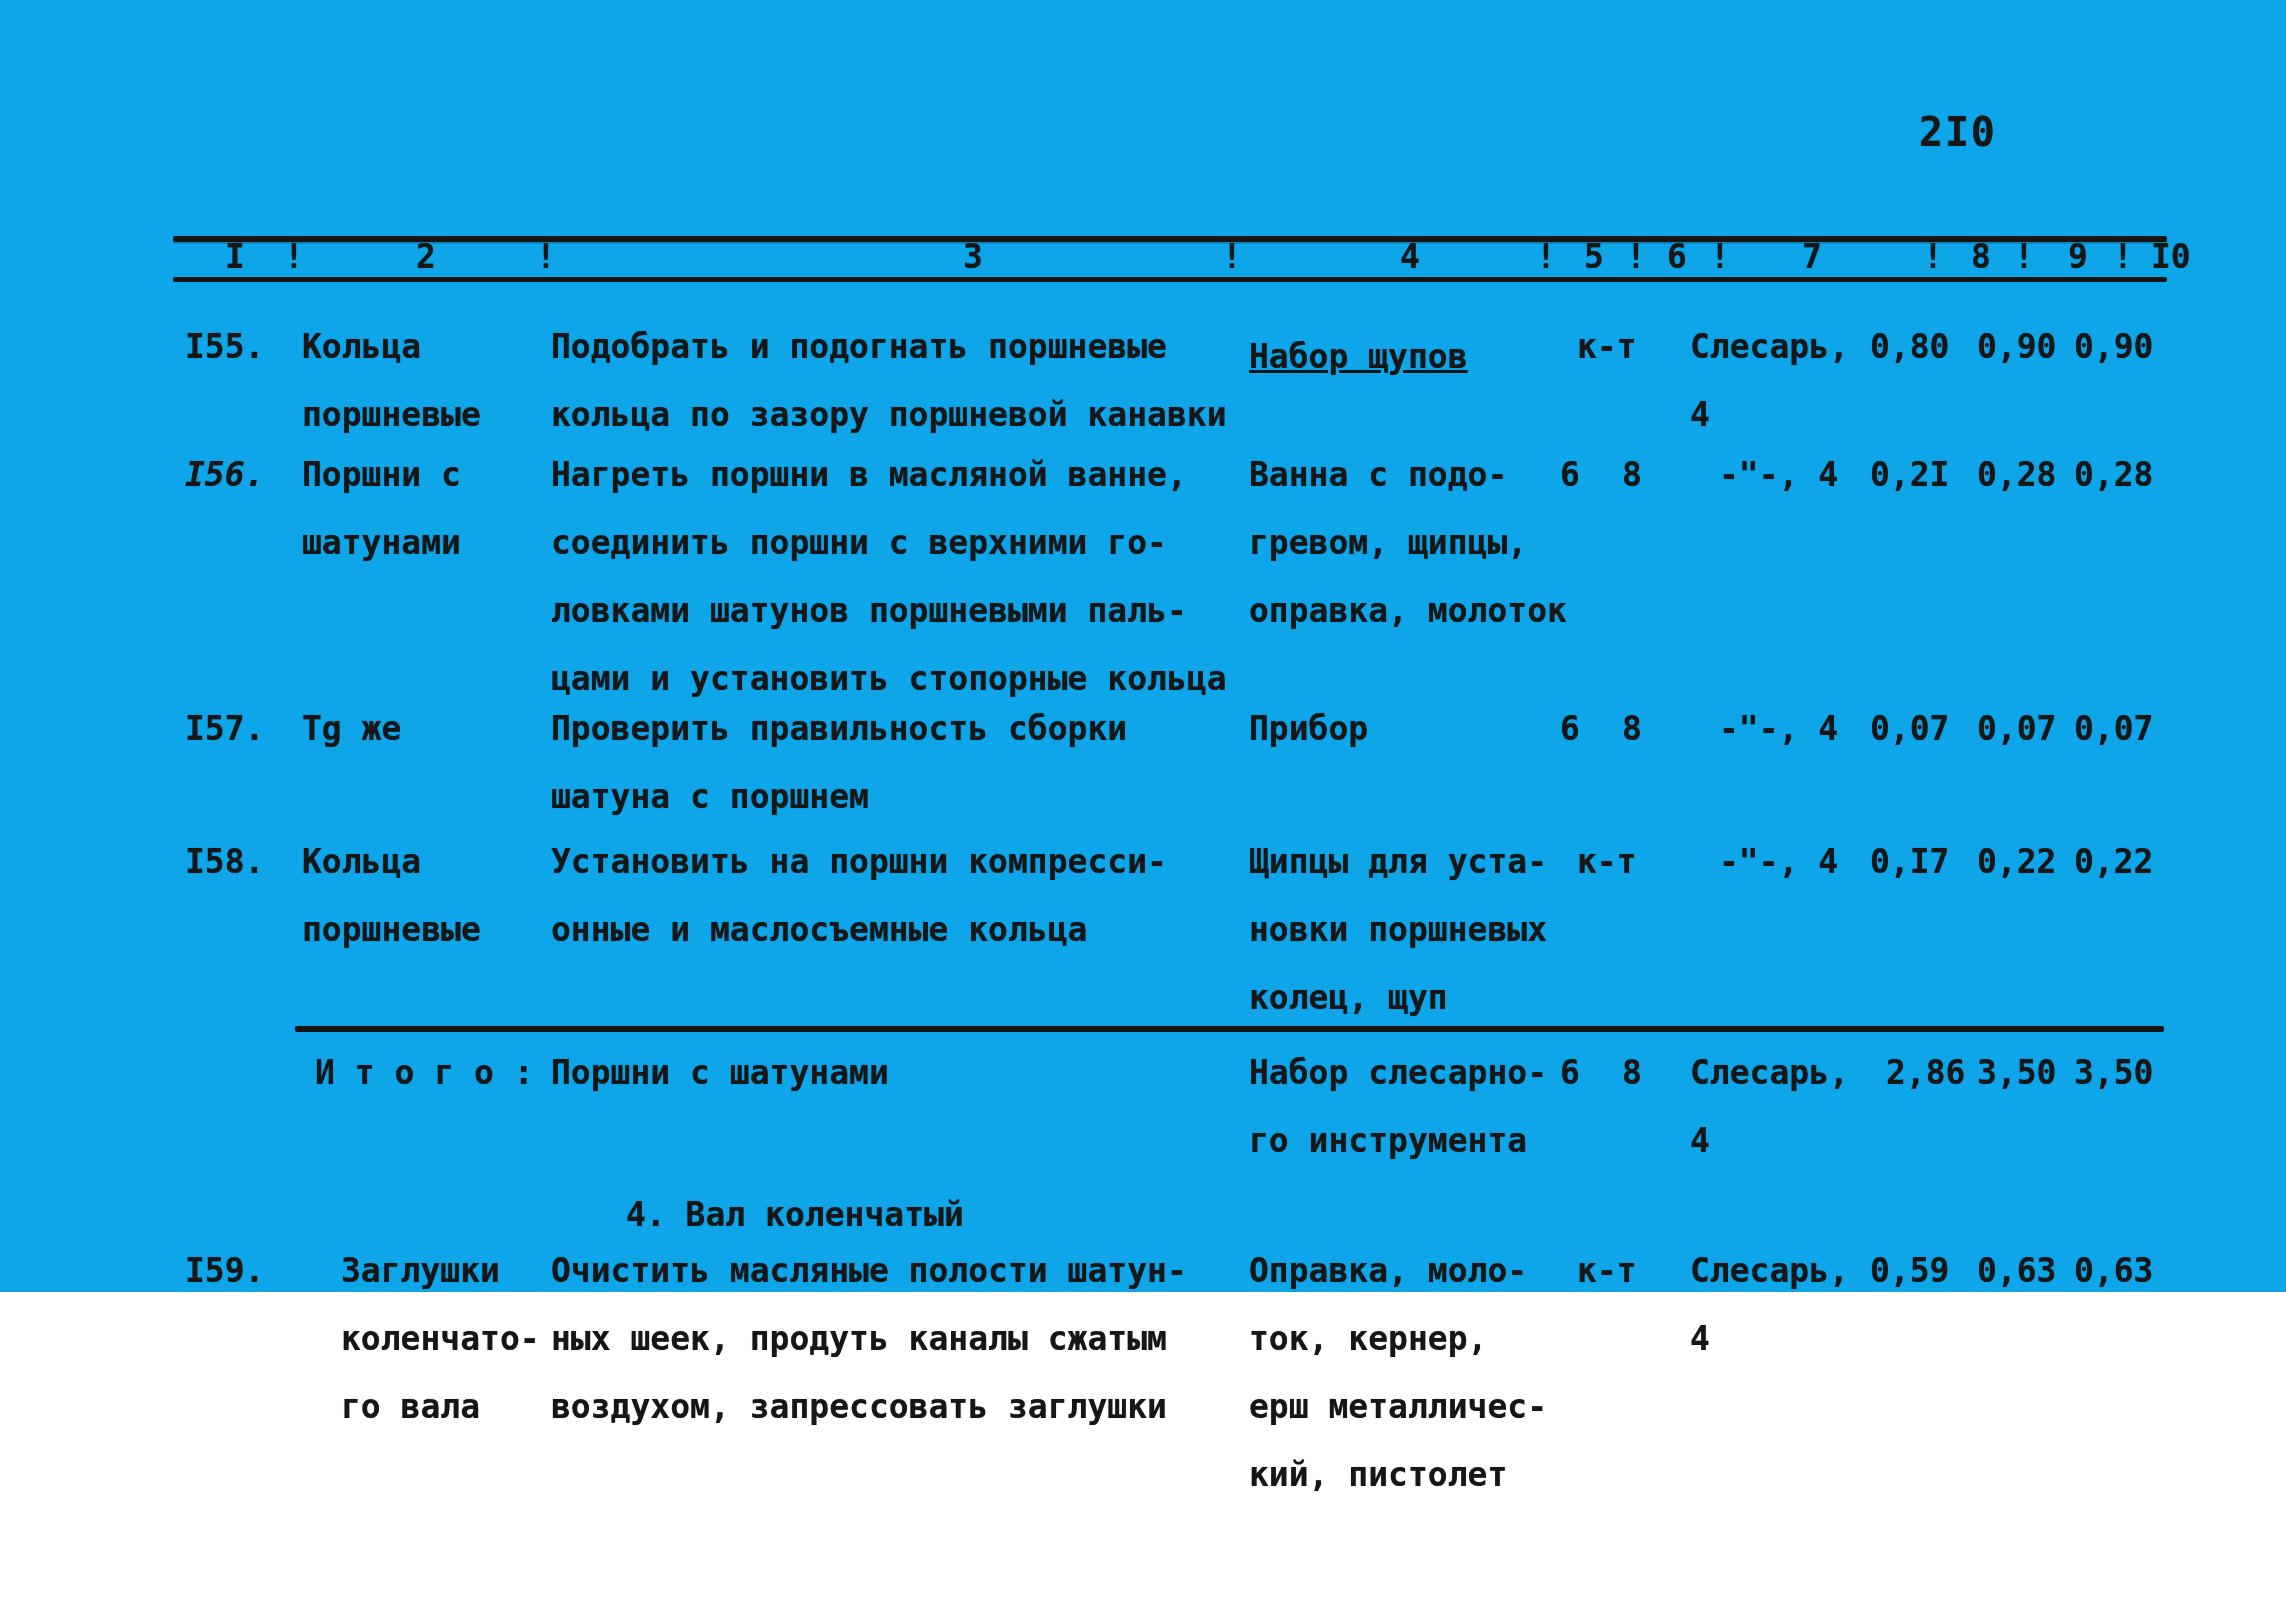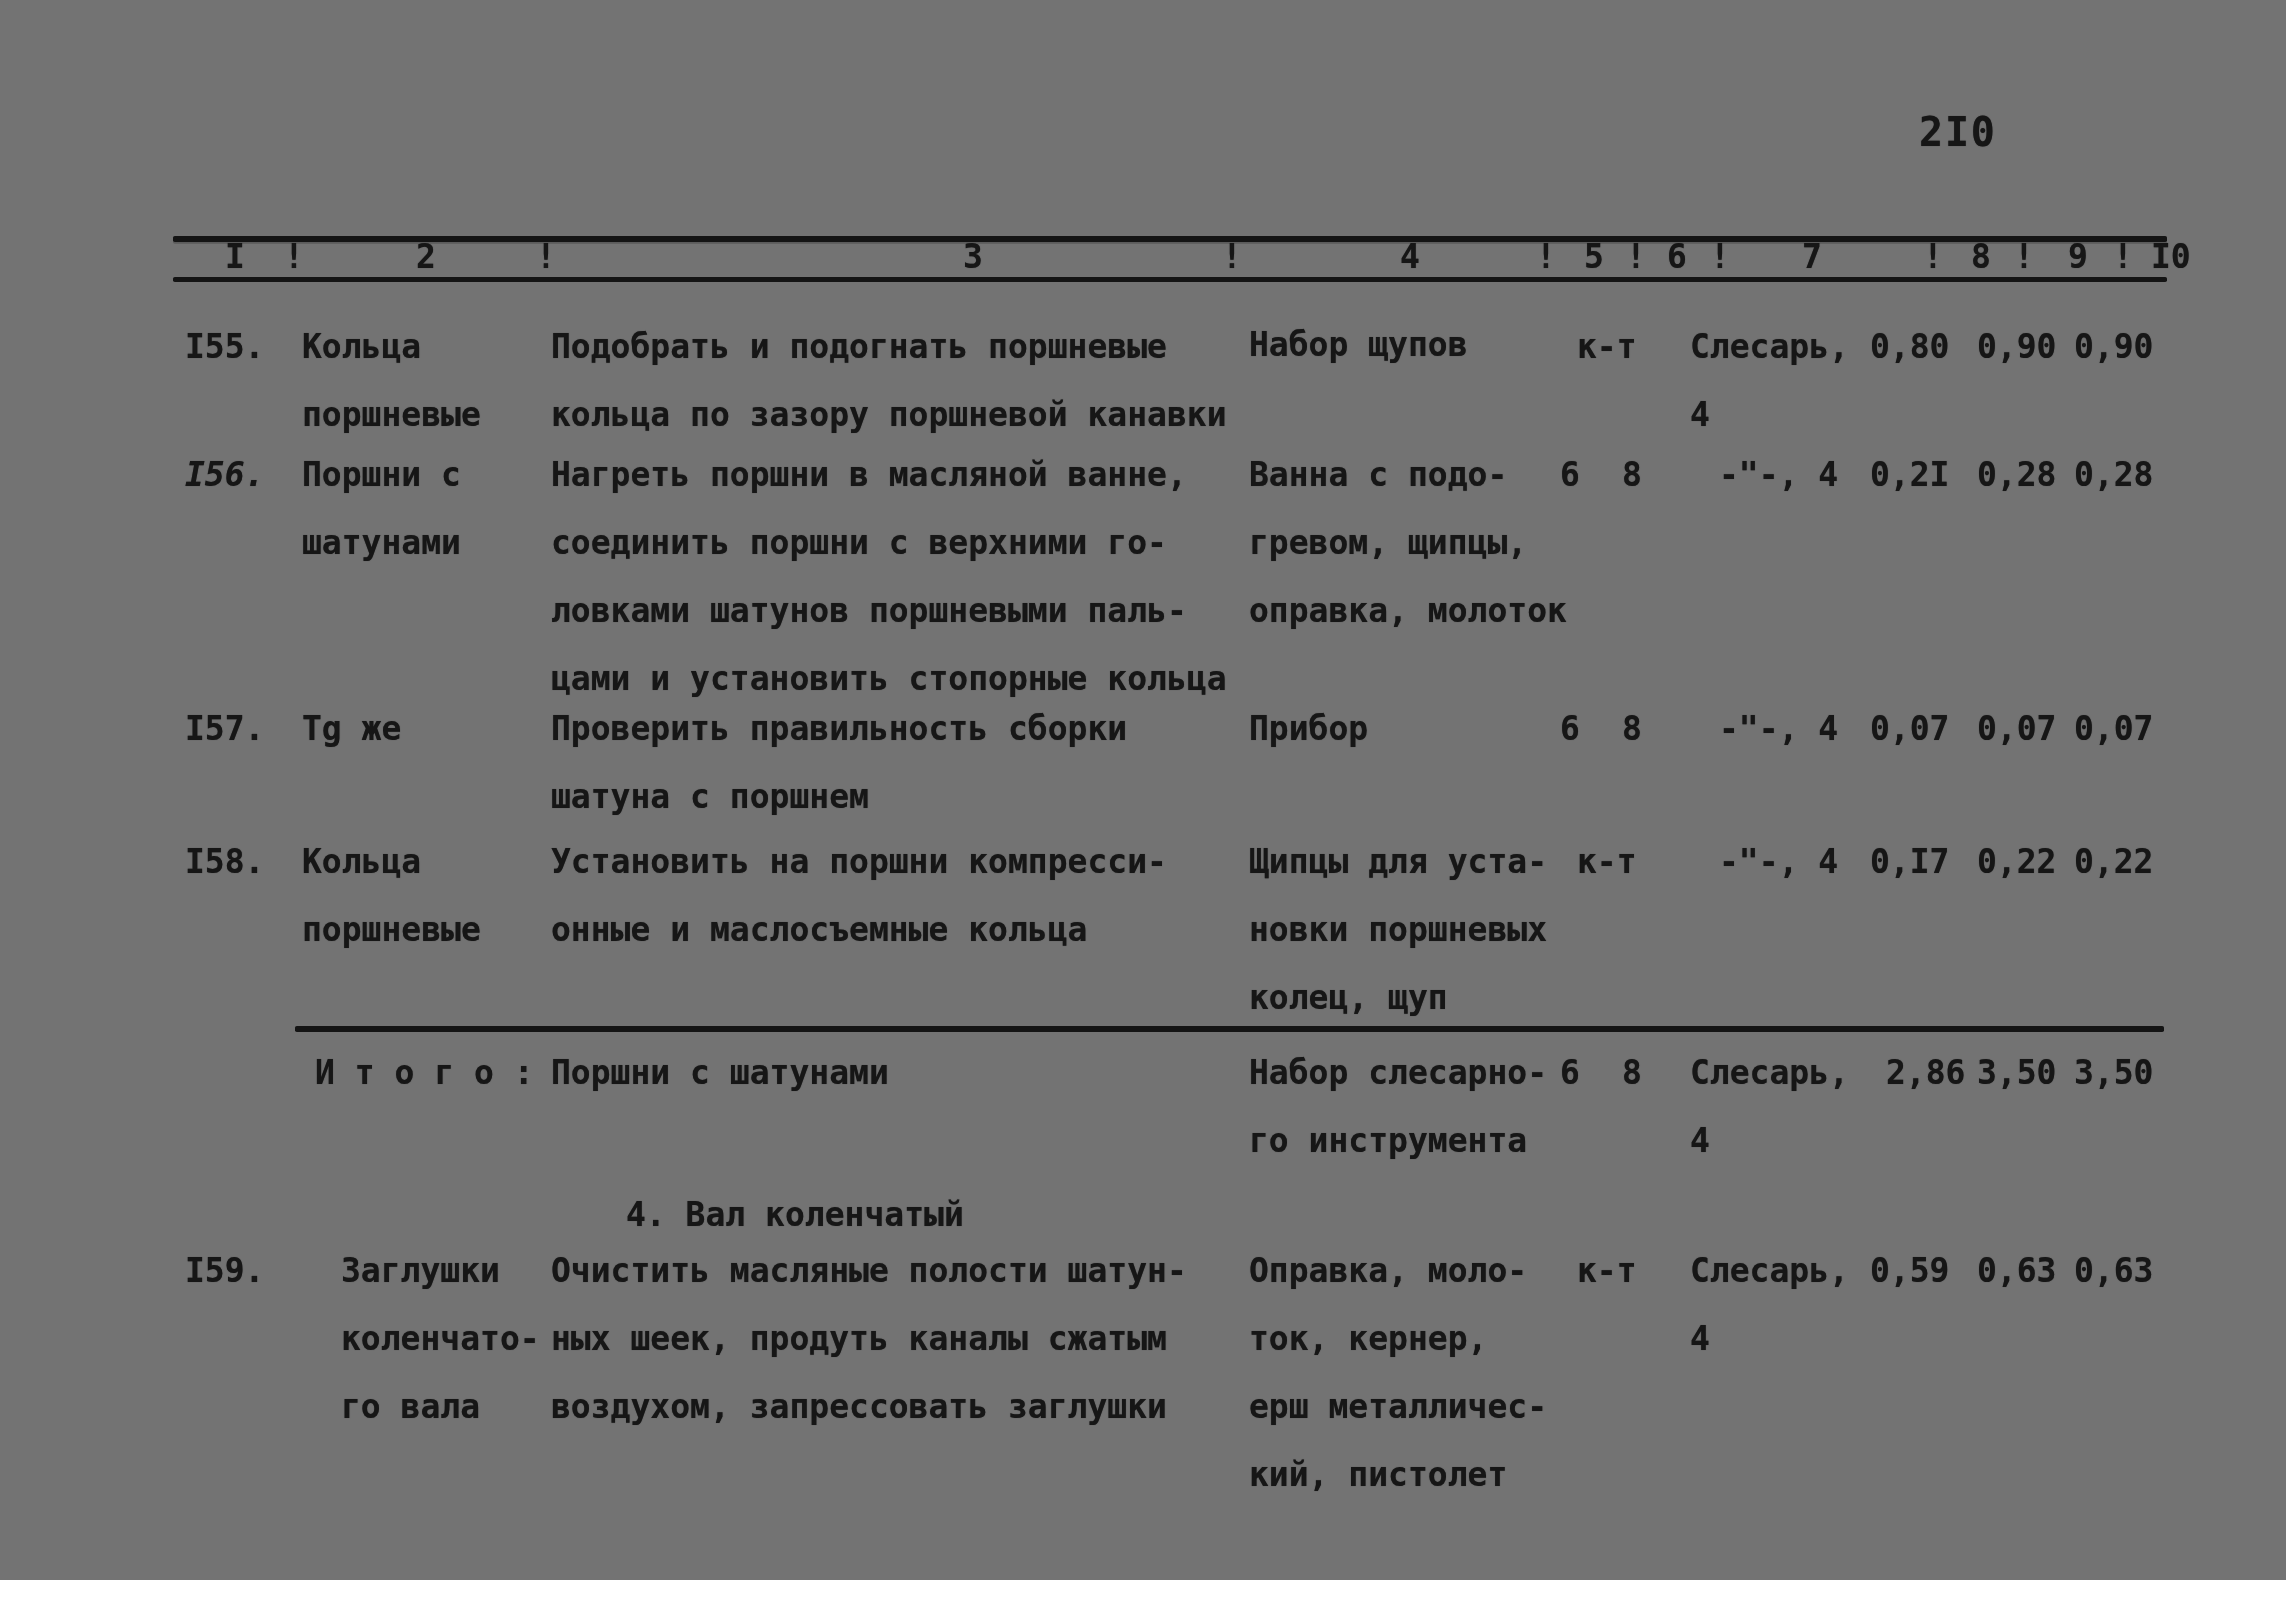--- a/index.html
+++ b/index.html
@@ -1,20 +1,20 @@
 <!DOCTYPE html>
 <html style="font-size:14.4px"><head>
 <meta charset="utf-8">
 <style>
   html,body{
     margin:0;padding:0;background:#ffffff;
     width:2286px;height:1624px;overflow:hidden;
   }
   .page{
-    position:relative;width:2286px;height:1580px;background:#737373;
+    position:relative;width:2286px;height:1292px;background:#0ea5e9;
     font-family:"DejaVu Sans Mono","Liberation Mono",monospace;
     font-weight:bold;color:#161616;
     -webkit-font-smoothing:antialiased;
   }
   .page-number{
     position:absolute;left:1919px;top:110px;
     font-size:40px;line-height:45px;letter-spacing:1.8px;
     text-shadow:0 0 0.9px rgba(0,0,0,.55);
   }
   .rule{position:absolute;background:#141414;border-radius:1.8px;}
@@ -60,21 +60,21 @@
       <span class="hcell" style="left: 2113px;">!</span>
       <span class="hcell" style="left: 2151px;">I0</span>
     </div>
   <div class="rule rule-header"></div>
   <div id="tableBody">
       <div class="cell" style="left: 185px; top: 313px;">I55.</div>
       <div class="cell" style="left: 302px; top: 313px;">Кольца
 поршневые</div>
       <div class="cell" style="left: 551px; top: 313px;">Подобрать и подогнать поршневые
 кольца по зазору поршневой канавки</div>
-      <div class="cell" style="left: 1249px; top: 311px;">Набор щупов</div>
+      <div class="cell" style="left: 1249px; top: 323px; text-decoration: underline;">Набор щупов</div>
       <div class="cell" style="left: 1577px; top: 313px;">к-т</div>
       <div class="cell" style="left: 1690px; top: 313px;">Слесарь,
 4</div>
       <div class="cell" style="left: 1870px; top: 313px;">0,80</div>
       <div class="cell" style="left: 1977px; top: 313px;">0,90</div>
       <div class="cell" style="left: 2074px; top: 313px;">0,90</div>
       <div class="cell" style="left: 185px; top: 441px; font-style: italic;">I56.</div>
       <div class="cell" style="left: 302px; top: 441px;">Поршни с
 шатунами</div>
       <div class="cell" style="left: 551px; top: 441px;">Нагреть поршни в масляной ванне,

